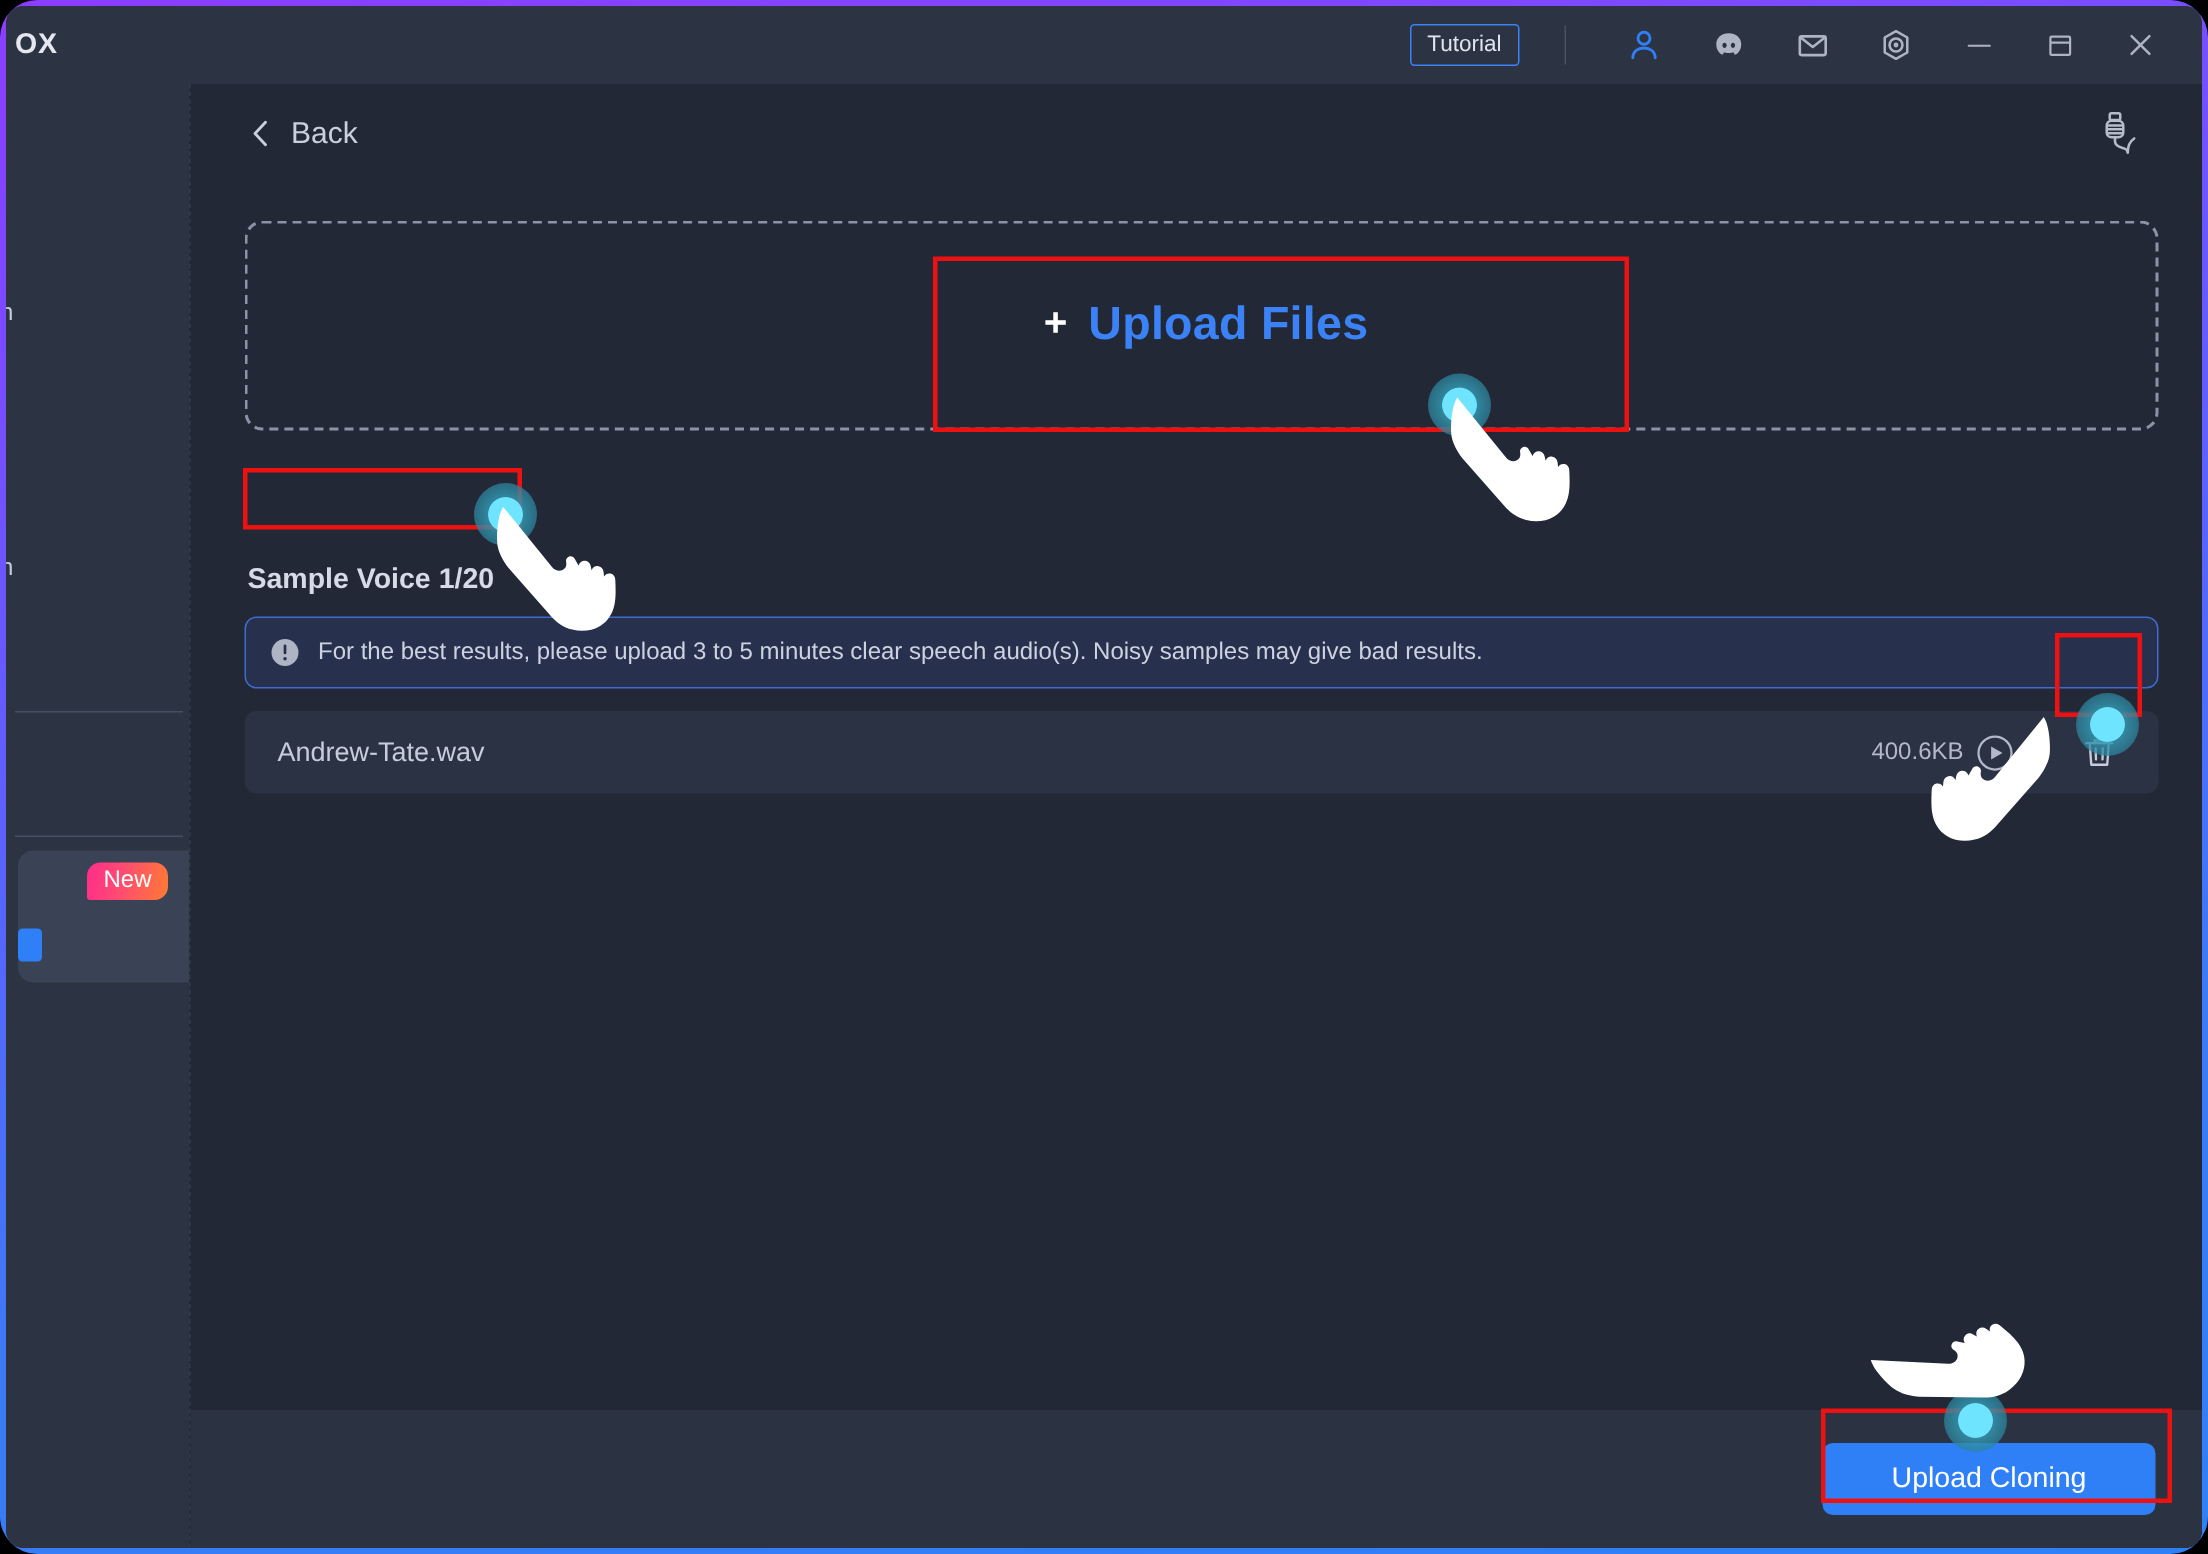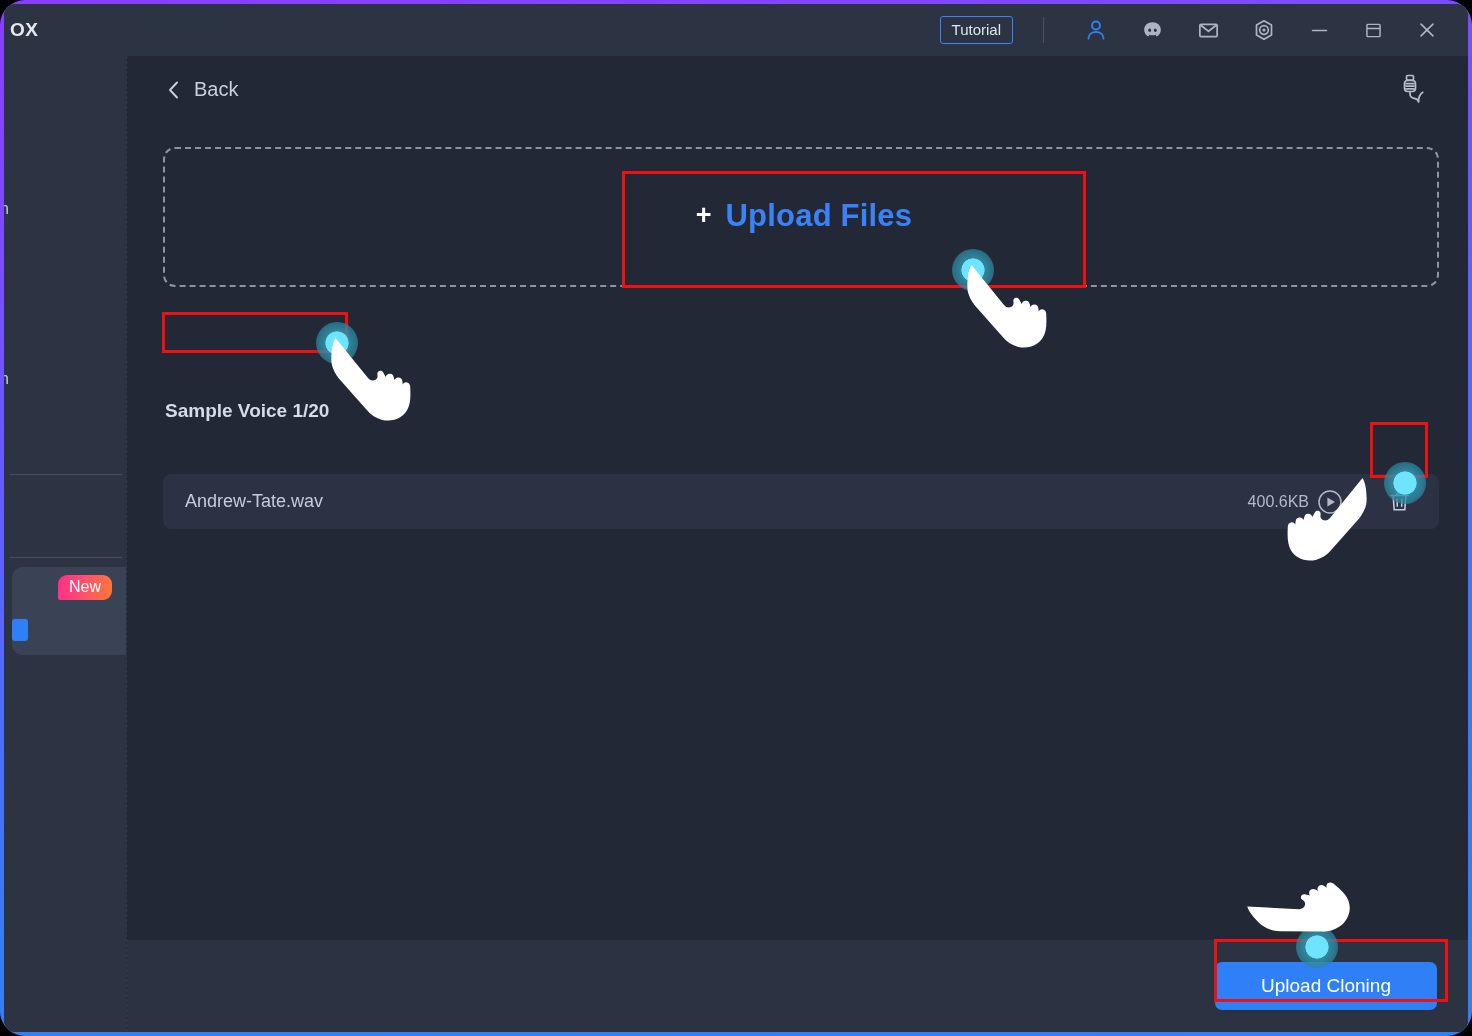--- a/index.html
+++ b/index.html
@@ -130,21 +130,21 @@
     border-left: 1px dashed #323a4c;
   }
 
   
   #page-header {
     position: absolute;
     left: 0; top: 0; right: 0; height: 66px;
     display: flex; align-items: center;
   }
   #back-button {
-    display: flex; align-items: flex-end; gap: 12px;
+    display: flex; align-items: center; gap: 12px;
     margin-left: 38px;
     color: #c9cfdd;
     font-size: 20px;
   }
   #back-chevron { display: flex; color: #c9cfdd; }
   #mic-tool-icon {
     margin-left: auto; margin-right: 38px;
     color: #b6bcca;
     display: flex;
   }
@@ -172,21 +172,21 @@
   #upload-label {
     color: #3b82f6; font-size: 31px; font-weight: 700;
     letter-spacing: .2px;
   }
 
   
   #sample-voice-heading {
     position: absolute;
     left: 38px; top: 320px;
     color: #d6dbe7;
-    font-size: 19px; font-weight: 700; margin-top: 24px;
+    font-size: 19px; font-weight: 700;
   }
 
   #info-banner {
     position: absolute;
     left: 36px; top: 355px;
     width: 1276px; height: 48px;
     background: #27304d;
     border: 1px solid #3f6ccc;
     border-radius: 8px;
     display: flex; align-items: center;
@@ -378,20 +378,30 @@
 
       <div id="upload-dropzone">
         <div id="upload-files-button">
           <span id="upload-plus">+</span>
           <span id="upload-label">Upload Files</span>
         </div>
       </div>
 
       <div id="sample-voice-heading">Sample Voice 1/20</div>
 
+      <div id="info-banner">
+        <span id="info-icon">
+          <svg width="20" height="20" viewBox="0 0 20 20">
+            <circle cx="10" cy="10" r="9" fill="currentColor"></circle>
+            <rect x="9.1" y="4.6" width="1.8" height="6.6" rx="0.9" fill="#27304d"></rect>
+            <circle cx="10" cy="14.2" r="1.15" fill="#27304d"></circle>
+          </svg>
+        </span>
+        <span id="info-banner-text">For the best results, please upload 3 to 5 minutes clear speech audio(s). Noisy samples may give bad results.</span>
+      </div>
 
       <div id="file-row">
         <span id="file-name">Andrew-Tate.wav</span>
         <span id="file-size">400.6KB</span>
 
         <span id="file-play-button">
           <svg width="26" height="26" viewBox="0 0 26 26" fill="none" stroke="currentColor" stroke-width="1.5">
             <circle cx="13" cy="13" r="11"></circle>
             <path d="M10.4 8.6 18 13l-7.6 4.4z" fill="currentColor" stroke="none"></path>
           </svg>

